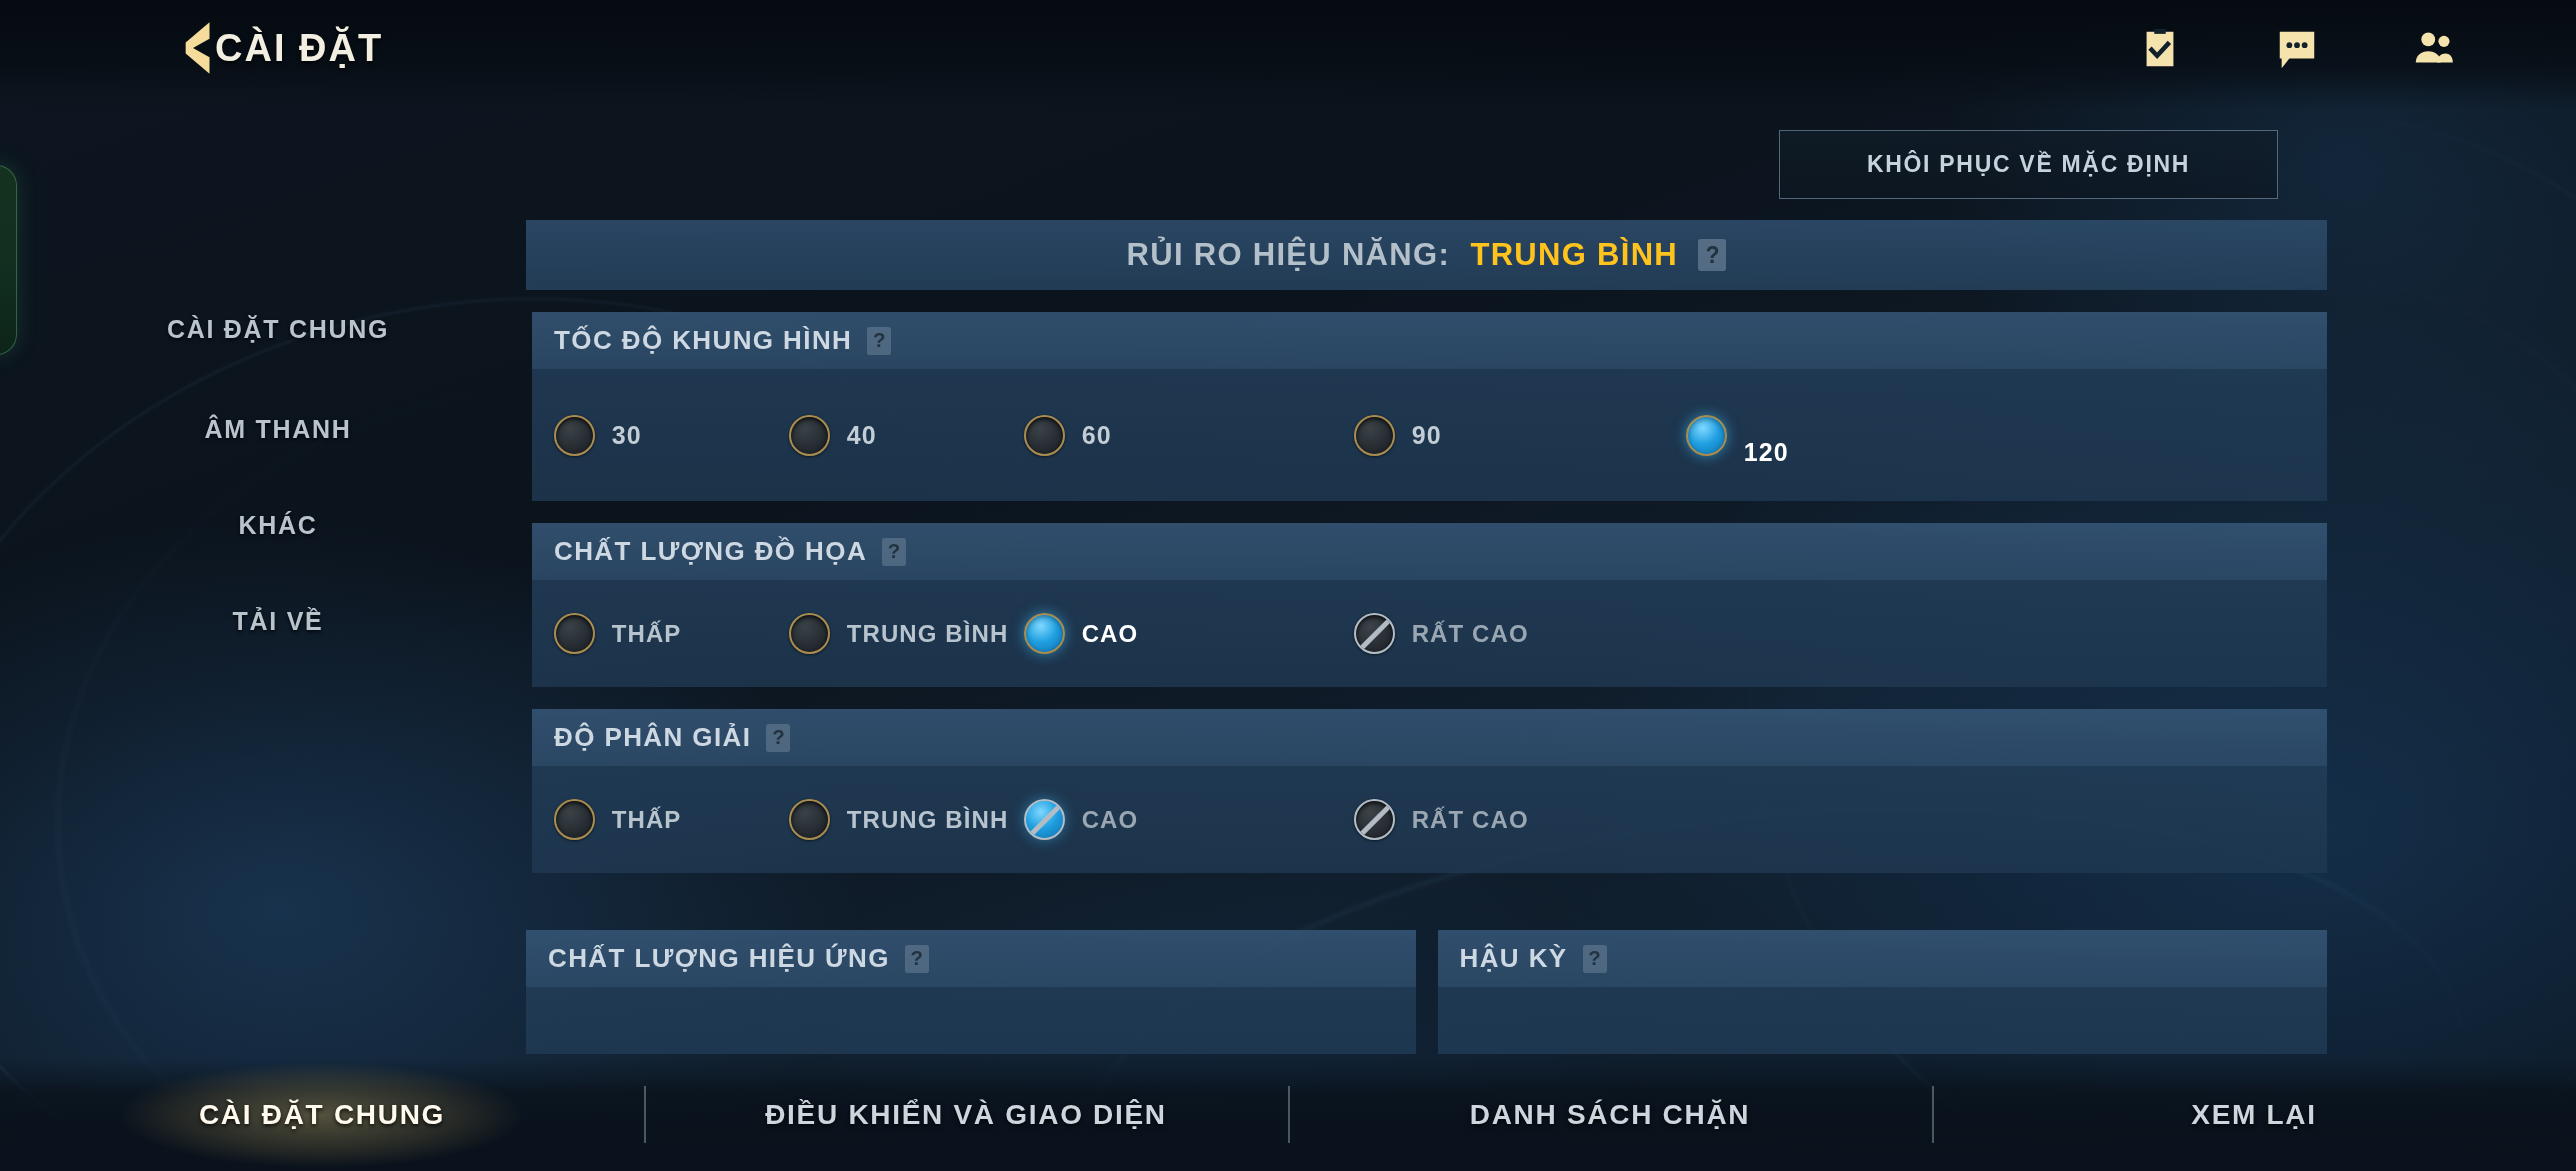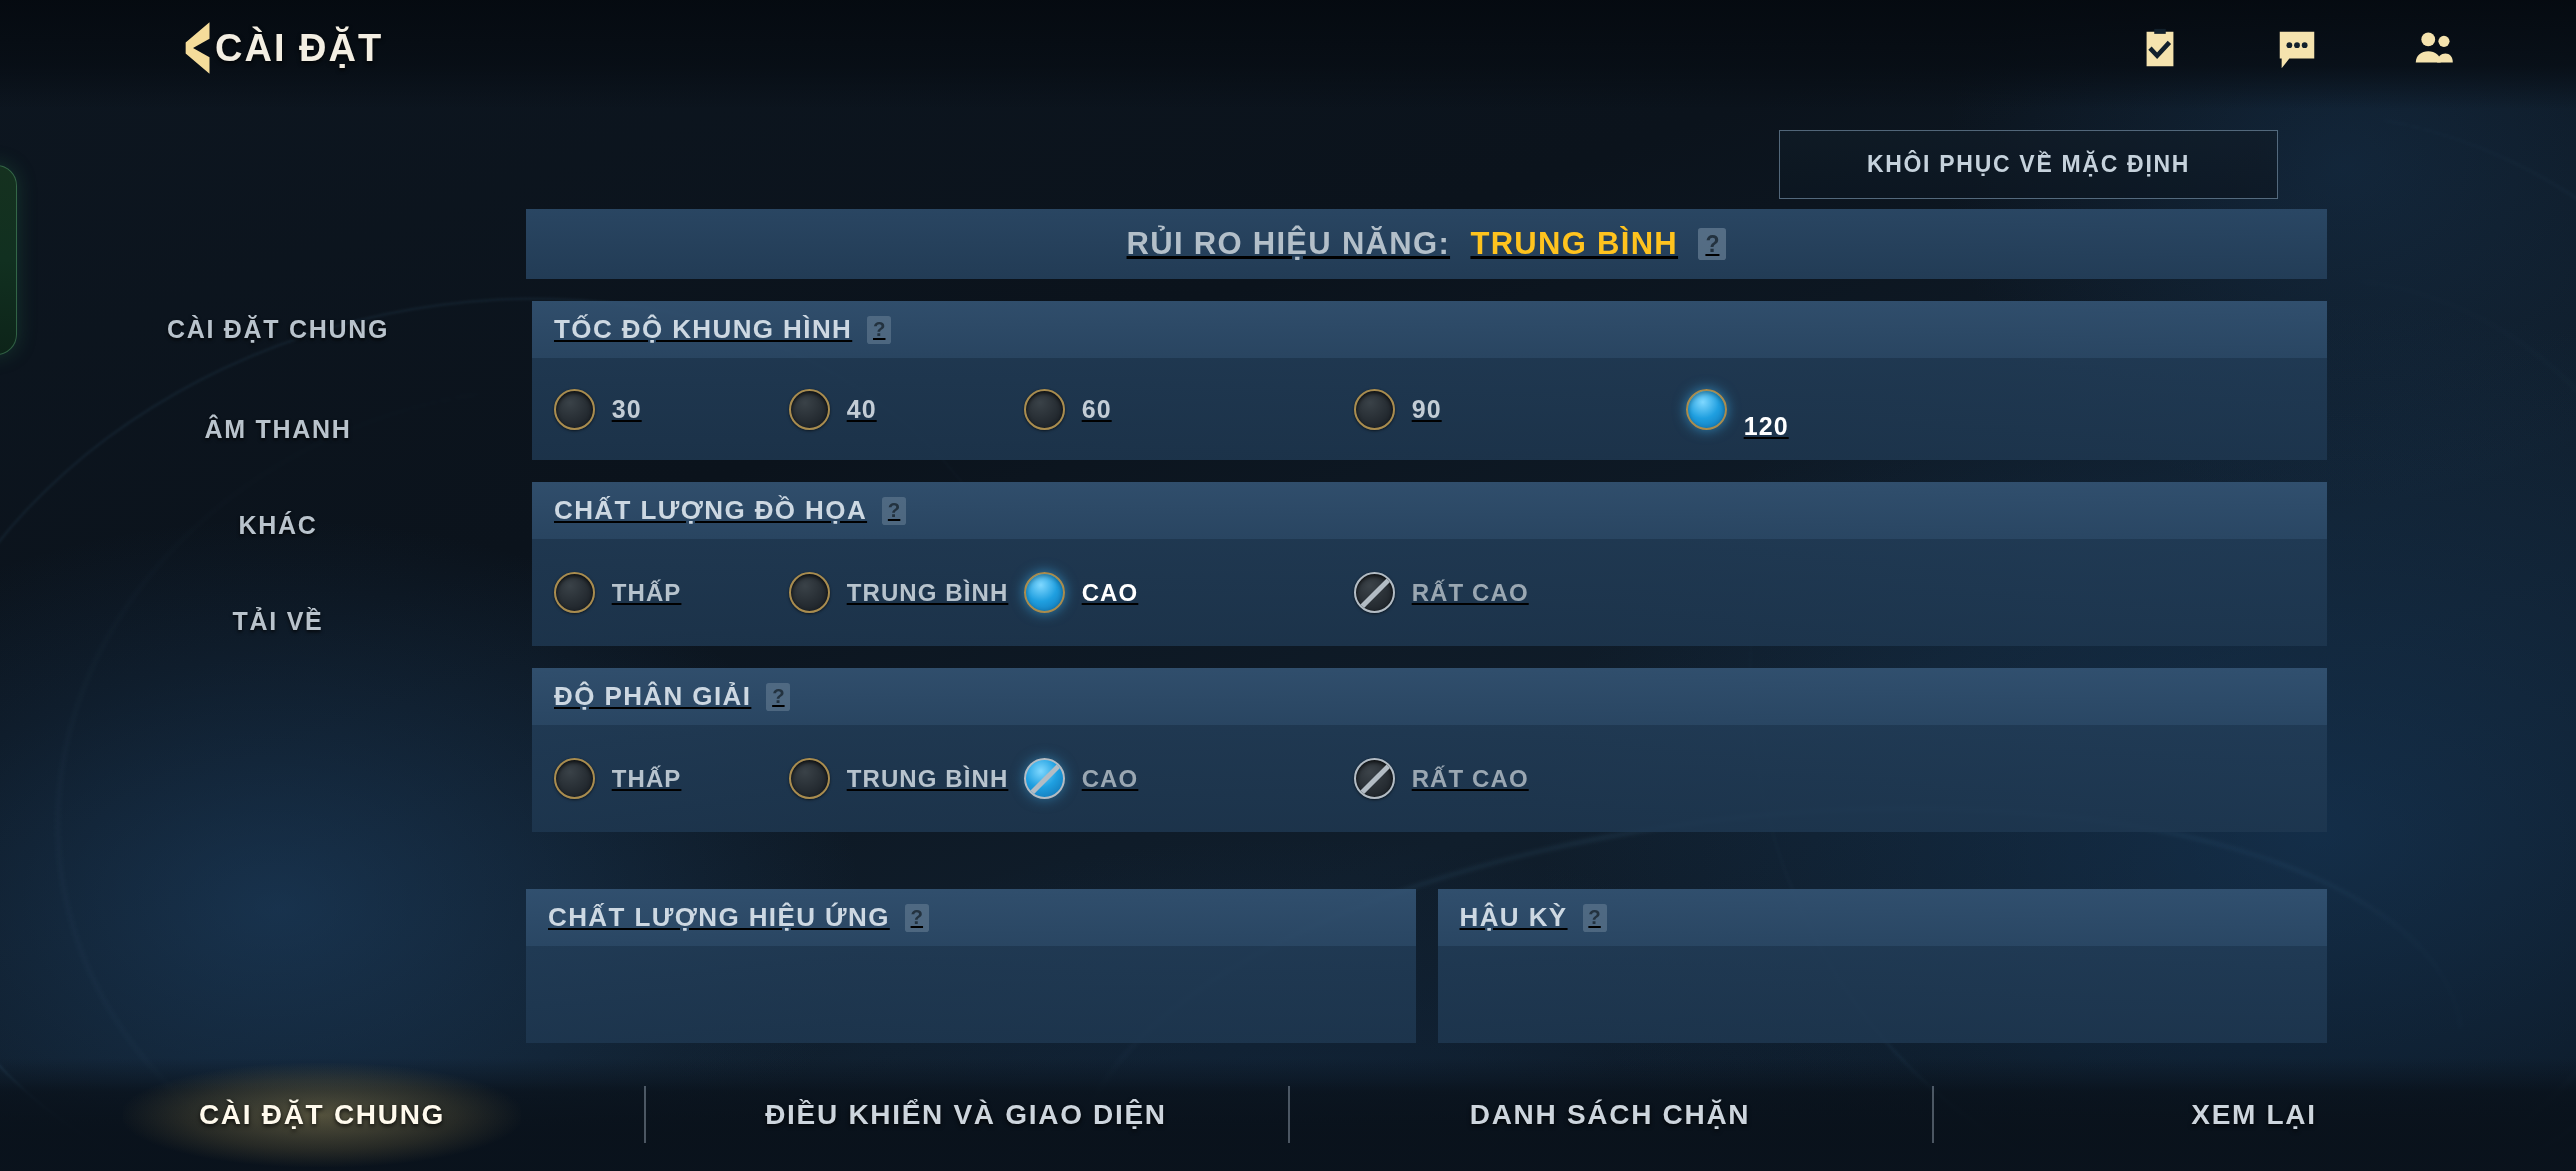--- a/index.html
+++ b/index.html
@@ -131,44 +131,44 @@
     box-shadow: inset -6.5px 0 0 0 #f3d98c, 0 0 24px rgba(200,165,80,0.22);
   }
   .side-item.active::after {
     content: ""; position: absolute; right: 0; top: 0; bottom: 0; width: 6.5px;
     background: linear-gradient(180deg, #b99a4c, #ffe9a8 45%, #b99a4c);
     box-shadow: 0 0 15px rgba(255,225,150,0.8);
   }
 
   
   .panel {
-    position: absolute; left: 526px; top: 209px;
+    position: absolute; left: 526px; top: 220px;
     width: 1801px; height: 834px;
-    z-index: 18; overflow: hidden; text-decoration: underline;
+    z-index: 18; overflow: hidden;
   }
 
   .risk-banner {
     height: 70px; width: 100%;
     background: linear-gradient(180deg, rgba(44,74,104,0.92), rgba(36,63,90,0.92));
     display: flex; align-items: center; justify-content: center; gap: 20.4px;
   }
   .risk-label { color: #b3bfc9; font-size: 31px; font-weight: bold; letter-spacing: 1.3px; }
   .risk-value { color: #ffc31e; font-size: 31px; font-weight: bold; letter-spacing: 1.3px; }
 
   .gap { height: 22px; }
 
   .section { width: 100%; padding-left: 6px; }
   .sec-head {
     height: 57px; display: flex; align-items: center; gap: 15px;
     padding-left: 22px;
     background: linear-gradient(180deg, rgba(52,84,116,0.90), rgba(44,74,104,0.90));
   }
   .sec-title { color: #cdd8e2; font-size: 26px; font-weight: bold; letter-spacing: 1.4px; }
   .sec-body {
-    height: 102px; display: flex; align-items: center;
+    height: 132px; display: flex; align-items: center;
     background: linear-gradient(180deg, rgba(34,61,88,0.86), rgba(30,55,80,0.86));
     padding-left: 22px;
   }
   .sec-body.tall { height: 107px; }
 
   .help {
     display: inline-flex; align-items: center; justify-content: center;
     width: 24px; height: 28px; border-radius: 2.8px;
     background: rgba(120,142,162,0.45);
     color: #23323f; font-size: 20.4px; font-weight: bold; line-height: 1;

